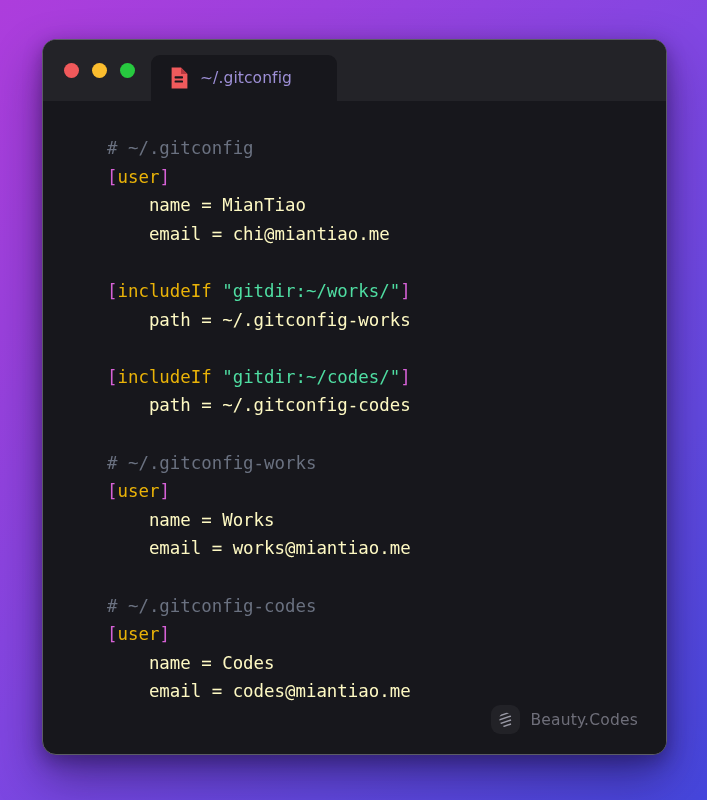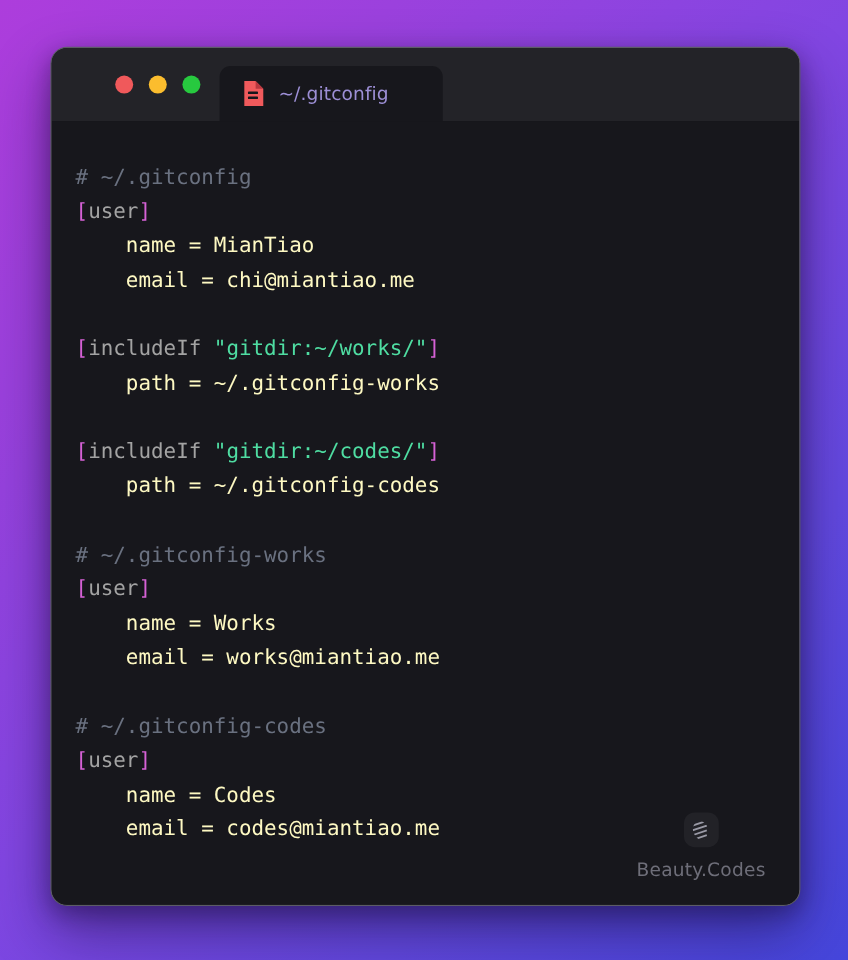--- a/index.html
+++ b/index.html
@@ -42,21 +42,20 @@
   }
 
   
   .titlebar {
     height: 61px;
     background: #232328;
     display: flex;
     align-items: flex-start;
     flex-shrink: 0;
     position: relative;
-    padding-left: 32px;
   }
 
   .traffic {
     display: flex;
     align-items: center;
     gap: 13px;
     padding: 0 16px 0 21px;
     height: 100%;
   }
 
@@ -103,48 +102,48 @@
     white-space: nowrap;
   }
 
   
   .editor {
     flex: 1;
     background: #17171c;
     padding: 33px 30px 10px 20px;
     position: relative;
     overflow: hidden;
+    margin-left: 44px;
   }
 
   .code {
     font-family: "DejaVu Sans Mono", monospace;
     font-size: 17.4px;
     line-height: 28.6px;
     white-space: pre;
     letter-spacing: 0px;
   }
 
   .ln { display: block; min-height: 28.6px; }
 
   .c-comment { color: #6a7180; }
   .c-bracket { color: #d661d6; }
-  .c-section { color: #a3a3a3; }
+  .c-section { color: #eab308; }
   .c-string  { color: #4fdda2; }
   .c-key     { color: #fef9c3; }
 
   
   .watermark {
     position: absolute;
     right: 28px;
     bottom: 20px;
     display: flex;
     align-items: center;
     gap: 10px;
     opacity: 1;
-    flex-direction: column;
   }
 
   .wm-logo {
     width: 29px;
     height: 29px;
     border-radius: 9px;
     background: #222227;
     display: flex;
     align-items: center;
     justify-content: center;

